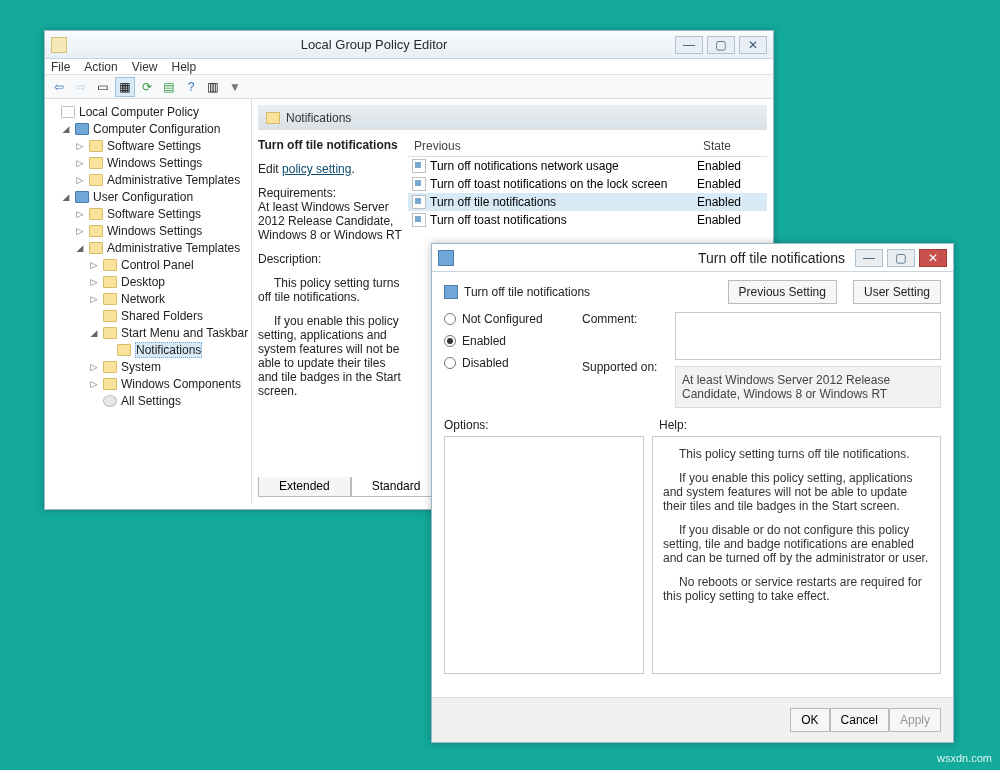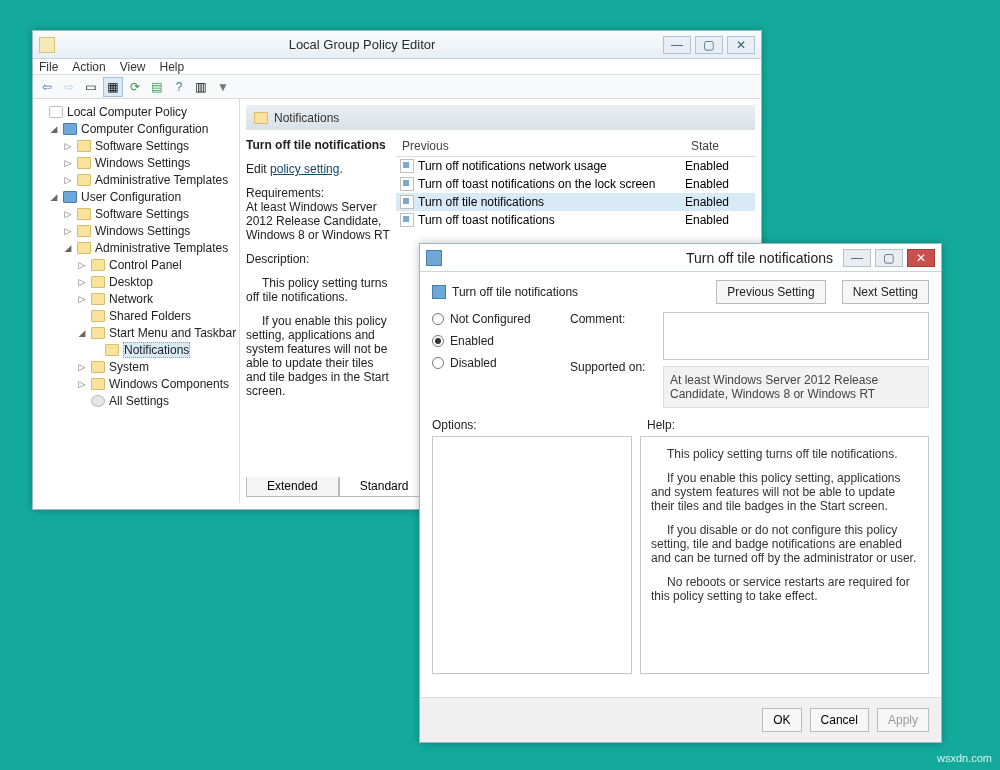--- a/index.html
+++ b/index.html
@@ -1,19 +1,19 @@
 <!DOCTYPE html>
 <html><head>
 <meta charset="utf-8">
 <style>
 * { box-sizing: border-box; font-family: "Segoe UI", Tahoma, sans-serif; font-size: 12px; }
 body { margin: 0; width: 1000px; height: 770px; background: #13aa9c; position: relative; overflow: hidden; }
 
 
-.win { position: absolute; background: #fff; border: 1px solid #9fb8c9; box-shadow: 0 0 8px rgba(0,0,0,.25); }
+.win { position: absolute; background: #fff; border: 1px solid #9fb8c9; box-shadow: 0 0 8px rgba(0,0,0,.25); margin-left: 12px; }
 .win.main { left: 32px; top: 30px; width: 730px; height: 480px; }
 .titlebar { height: 28px; background: linear-gradient(#f9fbfc,#e7eff5); display: flex; align-items: center; padding: 0 6px; border-bottom: 1px solid #c8d4de; }
 .titlebar .icon-doc { width: 16px; height: 16px; background: #f7e9b7; border: 1px solid #d7c27a; margin-right: 6px; }
 .titlebar .title { flex: 1; text-align: center; color: #2a2a2a; font-size: 13px; }
 .title-btns { display: flex; gap: 4px; }
 .tb { width: 28px; height: 18px; background: #e8eef3; border: 1px solid #b0c3d2; display: flex; align-items: center; justify-content: center; color: #3a5b74; cursor: pointer; }
 .tb.close { background: #e8eef3; }
 .menubar { height: 16px; display: flex; align-items: center; padding: 0 6px; gap: 14px; color: #333; border-bottom: 1px solid #e0e0e0; }
 .menubar span { cursor: pointer; }
 .toolbar { height: 24px; display: flex; align-items: center; padding: 0 4px; gap: 2px; border-bottom: 1px solid #dcdcdc; background: #f7f9fb; }
@@ -67,21 +67,21 @@
 .grid2 { display: grid; grid-template-columns: 130px 85px 1fr; gap: 6px 8px; align-items: start; }
 .txtbox { border: 1px solid #c8c8c8; background: #fff; min-height: 48px; padding: 4px; color: #333; }
 .sup { border: 1px solid #dcdcdc; background: #f2f2f2; padding: 6px; color: #444; }
 .optlbl { margin-top: 10px; display: flex; }
 .optlbl div:first-child { width: 215px; }
 .panels { display: flex; gap: 8px; margin-top: 4px; }
 .panel { border: 1px solid #c8c8c8; background: #fff; padding: 10px; height: 238px; overflow: hidden; }
 .panel.opts { width: 200px; }
 .panel.help { flex: 1; color: #333; }
 .panel.help p { margin: 0 0 10px; text-indent: 16px; }
-.dlg-buttons { display: flex; justify-content: flex-end; gap: 8px; padding: 10px 12px; background: #f0f0f0; border-top: 1px solid #dcdcdc; position: absolute; bottom: 0; left: 0; right: 0; }
+.dlg-buttons { display: flex; justify-content: flex-end; padding: 10px 12px; background: #f0f0f0; border-top: 1px solid #dcdcdc; position: absolute; bottom: 0; left: 0; right: 0; }
 .btn.disabled { color: #999; }
 
 .watermark { position: absolute; right: 8px; bottom: 6px; color: rgba(255,255,255,.85); font-size: 11px; }
 </style>
 </head>
 <body>
 
 <div class="win main">
   <div class="titlebar">
     <div class="icon-doc"></div>
@@ -262,21 +262,21 @@
     </div>
   </div>
   <div class="dlg-body">
     <div class="row1">
       <div class="lbl">
           <span class="ficon"></span>
           <span>Turn off tile notifications</span>
         </div>
       <div style="display:flex;gap:16px">
         <div class="btn">Previous Setting</div>
-        <div class="btn">Next Setting</div>
+        <div class="btn">User Setting</div>
       </div>
     </div>
     <div class="grid2">
       <div class="radios">
         <div class="radio">
             <span class="r"></span>
             <span>Not Configured</span>
           </div>
         <div class="radio">
             <span class="r on"></span>

